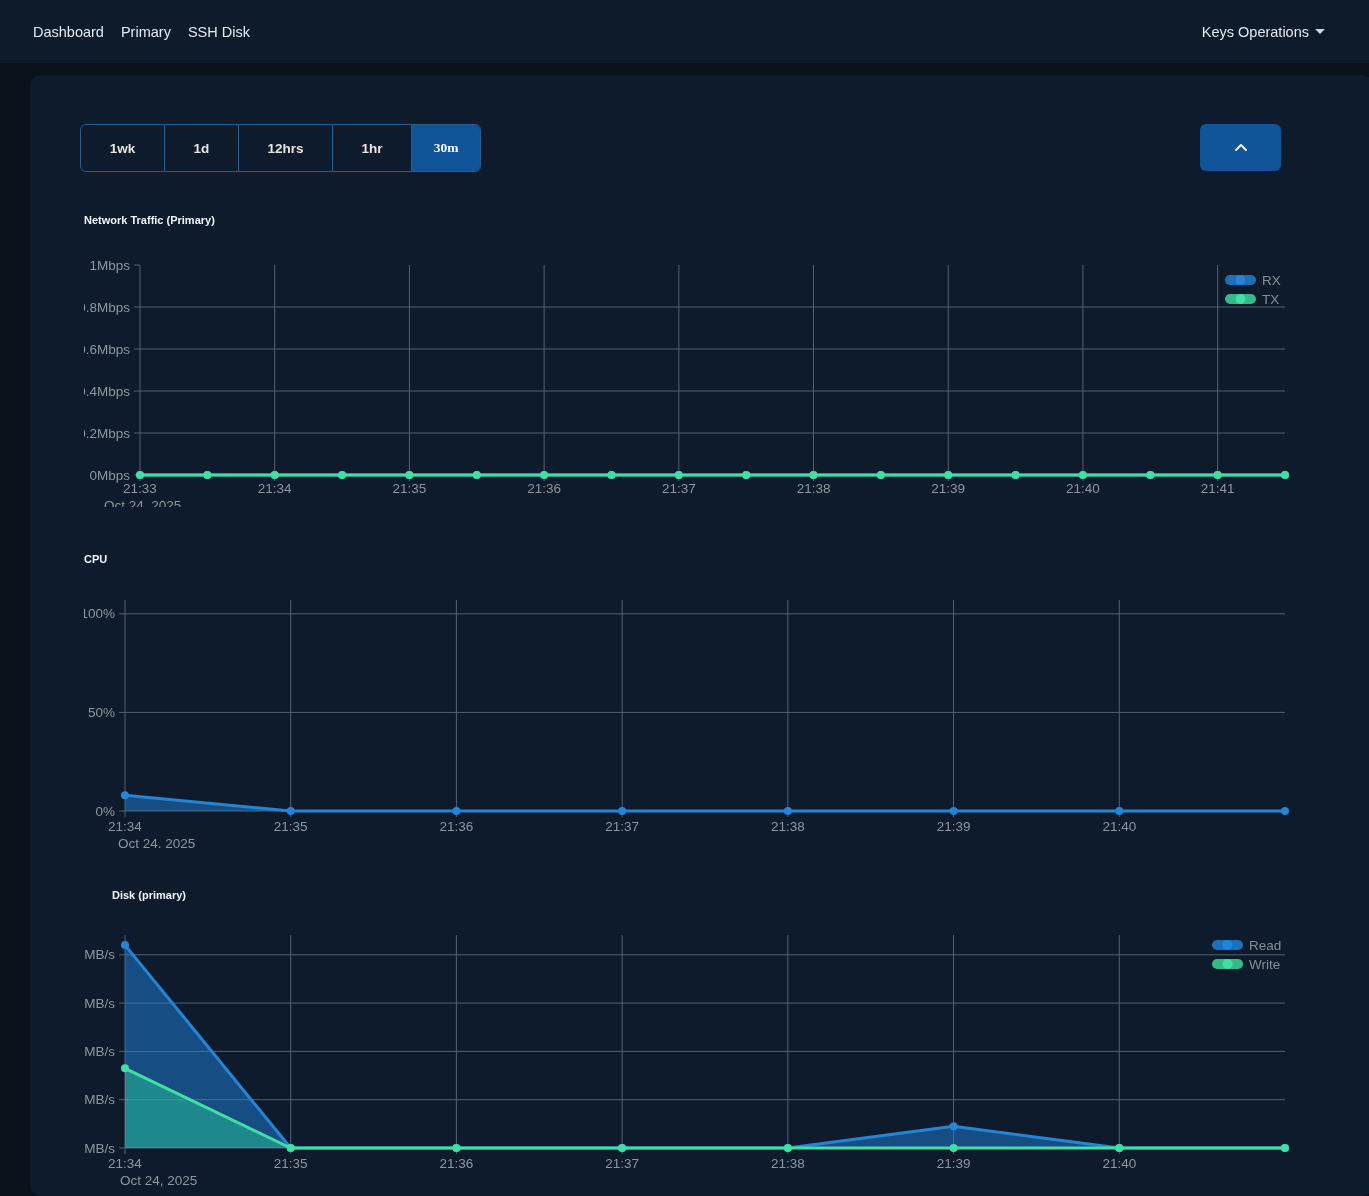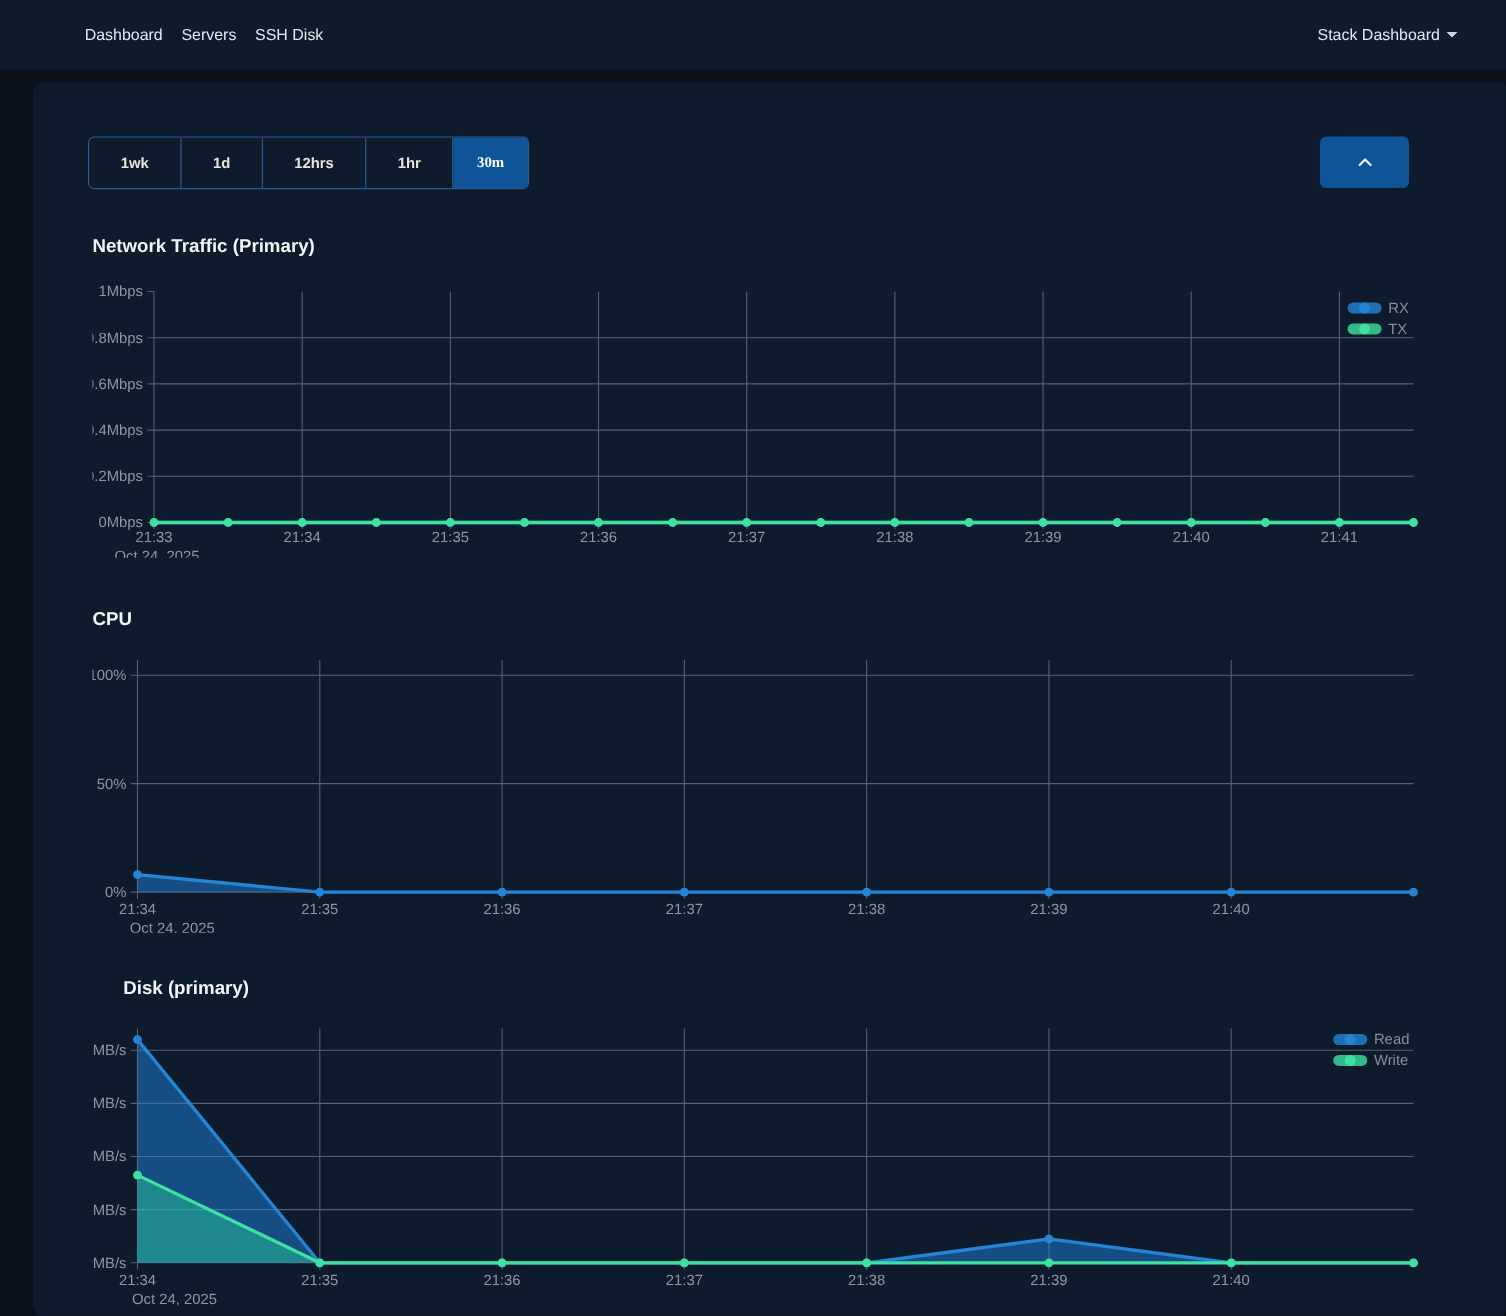--- a/index.html
+++ b/index.html
@@ -7,21 +7,21 @@
     width:1369px;height:1196px;position:relative;overflow:hidden;
     background:#0a111b;
     font-family:"Liberation Sans",sans-serif;
   }
   .navbar{
     position:absolute;left:0;top:0;width:1369px;height:63px;
     background:#0d1b2b;display:flex;align-items:center;
     justify-content:space-between;box-sizing:border-box;
     padding:0 44px 0 33px;
   }
-  .nav-links{display:flex;gap:17px;margin-left:44px;}
+  .nav-links{display:flex;gap:17px;}
   .nav-link{color:#e4e9ee;font-size:14.5px;cursor:pointer;}
   .nav-menu{color:#e4e9ee;font-size:14.5px;cursor:pointer;display:flex;align-items:center;gap:6px;}
   .caret-down{
     width:0;height:0;border-left:5px solid transparent;border-right:5px solid transparent;
     border-top:5px solid #cfd6dd;display:inline-block;
   }
   .panel{
     position:absolute;left:30px;top:75px;width:1298px;height:1121px;
     background:#0d1b2c;border-radius:10px;padding-left:44px;
   }
@@ -38,41 +38,41 @@
   }
   .range-btn:last-child{border-right:none;}
   .range-btn.active{background:#0f5499;color:#ffffff;}
   .collapse-btn{
     position:absolute;left:1170px;top:49px;width:81px;height:47px;
     background:#0f5499;border:none;border-radius:6px;cursor:pointer;
     display:flex;align-items:center;justify-content:center;
   }
   .chart-title{
     position:absolute;left:54px;margin:0;
-    color:#f2f5f8;font-size:17px;font-weight:bold;
+    color:#f2f5f8;font-size:11px;font-weight:bold;
   }
   .chart-svg{position:absolute;left:54px;}
   #chart-title-0{top:139px;}
   #chart-title-1{top:478px;}
   #chart-title-2{top:814px;margin-left:28px;}
   #chart-svg-0{top:180px;}
   #chart-svg-1{top:515px;}
   #chart-svg-2{top:850px;}
 </style>
 </head>
 <body>
 
 <nav class="navbar">
   <div class="nav-links" id="nav-links">
       <span class="nav-link">Dashboard</span>
-      <span class="nav-link">Servers</span>
+      <span class="nav-link">Primary</span>
       <span class="nav-link">SSH Disk</span>
     </div>
   <div class="nav-menu">
-    <span>Stack Dashboard</span>
+    <span>Keys Operations</span>
     <span class="caret-down"></span>
   </div>
 </nav>
 
 <main class="panel">
   <div class="toolbar" id="range-group">
       <button class="range-btn" style="width: 84px;">1wk</button>
       <button class="range-btn" style="width: 74px;">1d</button>
       <button class="range-btn" style="width: 94px;">12hrs</button>
       <button class="range-btn" style="width: 79px;">1hr</button>

